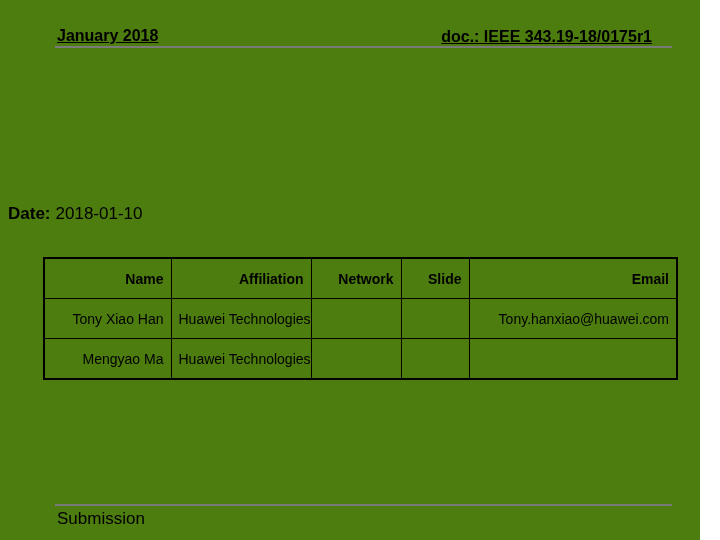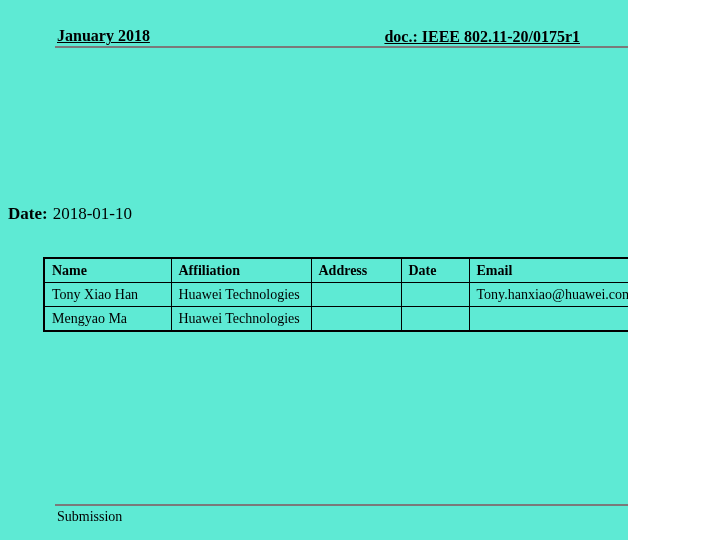--- a/index.html
+++ b/index.html
@@ -2,26 +2,26 @@
 <html><head>
 <meta charset="utf-8">
 <style>
   html, body {
     margin: 0;
     padding: 0;
     background: #ffffff;
   }
   .slide {
     position: relative;
-    width: 628px;
+    width: 700px;
     height: 540px;
-    background: #5eead4;
+    background: #4d7c0f;
     overflow: hidden;
     color: #000000;
-    font-family: Liberation Serif, serif;
+    font-family: Liberation Sans, sans-serif;
   }
 
   
   .header-left {
     position: absolute;
     left: 57px;
     top: 27px;
     font-size: 16px;
     font-weight: bold;
     text-decoration: underline;
@@ -77,23 +77,23 @@
     top: 257px;
     width: 633px;
     border-collapse: collapse;
     table-layout: fixed;
     font-size: 14px;
     border: 2px solid #000000;
   }
   .authors-table th,
   .authors-table td {
     border: 1px solid #000000;
-    padding: 0 7px;
+    padding: 8px 7px;
     height: 23px;
-    text-align: left;
+    text-align: right;
     vertical-align: middle;
     white-space: nowrap;
     overflow: hidden;
     margin-left: 32px;
   }
   .authors-table th { font-weight: bold; }
   .authors-table td { font-weight: normal; }
 
   
   .footer-rule {
@@ -101,60 +101,60 @@
     left: 55px;
     top: 504px;
     width: 617px;
     height: 2px;
     background: #7a7a7a;
   }
   .footer-left {
     position: absolute;
     left: 57px;
     top: 509px;
-    font-size: 14px;
+    font-size: 17px;
     white-space: nowrap;
   }
   .footer-center {
     position: absolute;
     left: 0;
     top: 509px;
     width: 720px;
     text-align: center;
     font-size: 13px;
   }
 </style>
 </head>
 <body>
 
 <div class="slide">
 
   <div class="header-left">January 2018</div>
-  <div class="header-right">doc.: IEEE 802.11-20/0175r1</div>
+  <div class="header-right">doc.: IEEE 343.19-18/0175r1</div>
   <div class="header-rule"></div>
 
 
   <div class="date-line">
     <span class="date-label">Date:</span><span class="date-value">2018-01-10</span>
   </div>
 
   <table class="authors-table">
     <colgroup>
       <col style="width:127px">
       <col style="width:140px">
       <col style="width:90px">
       <col style="width:68px">
       <col style="width:208px">
     </colgroup>
     <thead>
       <tr>
         <th>Name</th>
         <th>Affiliation</th>
-        <th>Address</th>
-        <th>Date</th>
+        <th>Network</th>
+        <th>Slide</th>
         <th>Email</th>
       </tr>
     </thead>
     <tbody>
       <tr>
         <td>Tony Xiao Han</td>
         <td>Huawei Technologies</td>
         <td></td>
         <td></td>
         <td>Tony.hanxiao@huawei.com</td>

